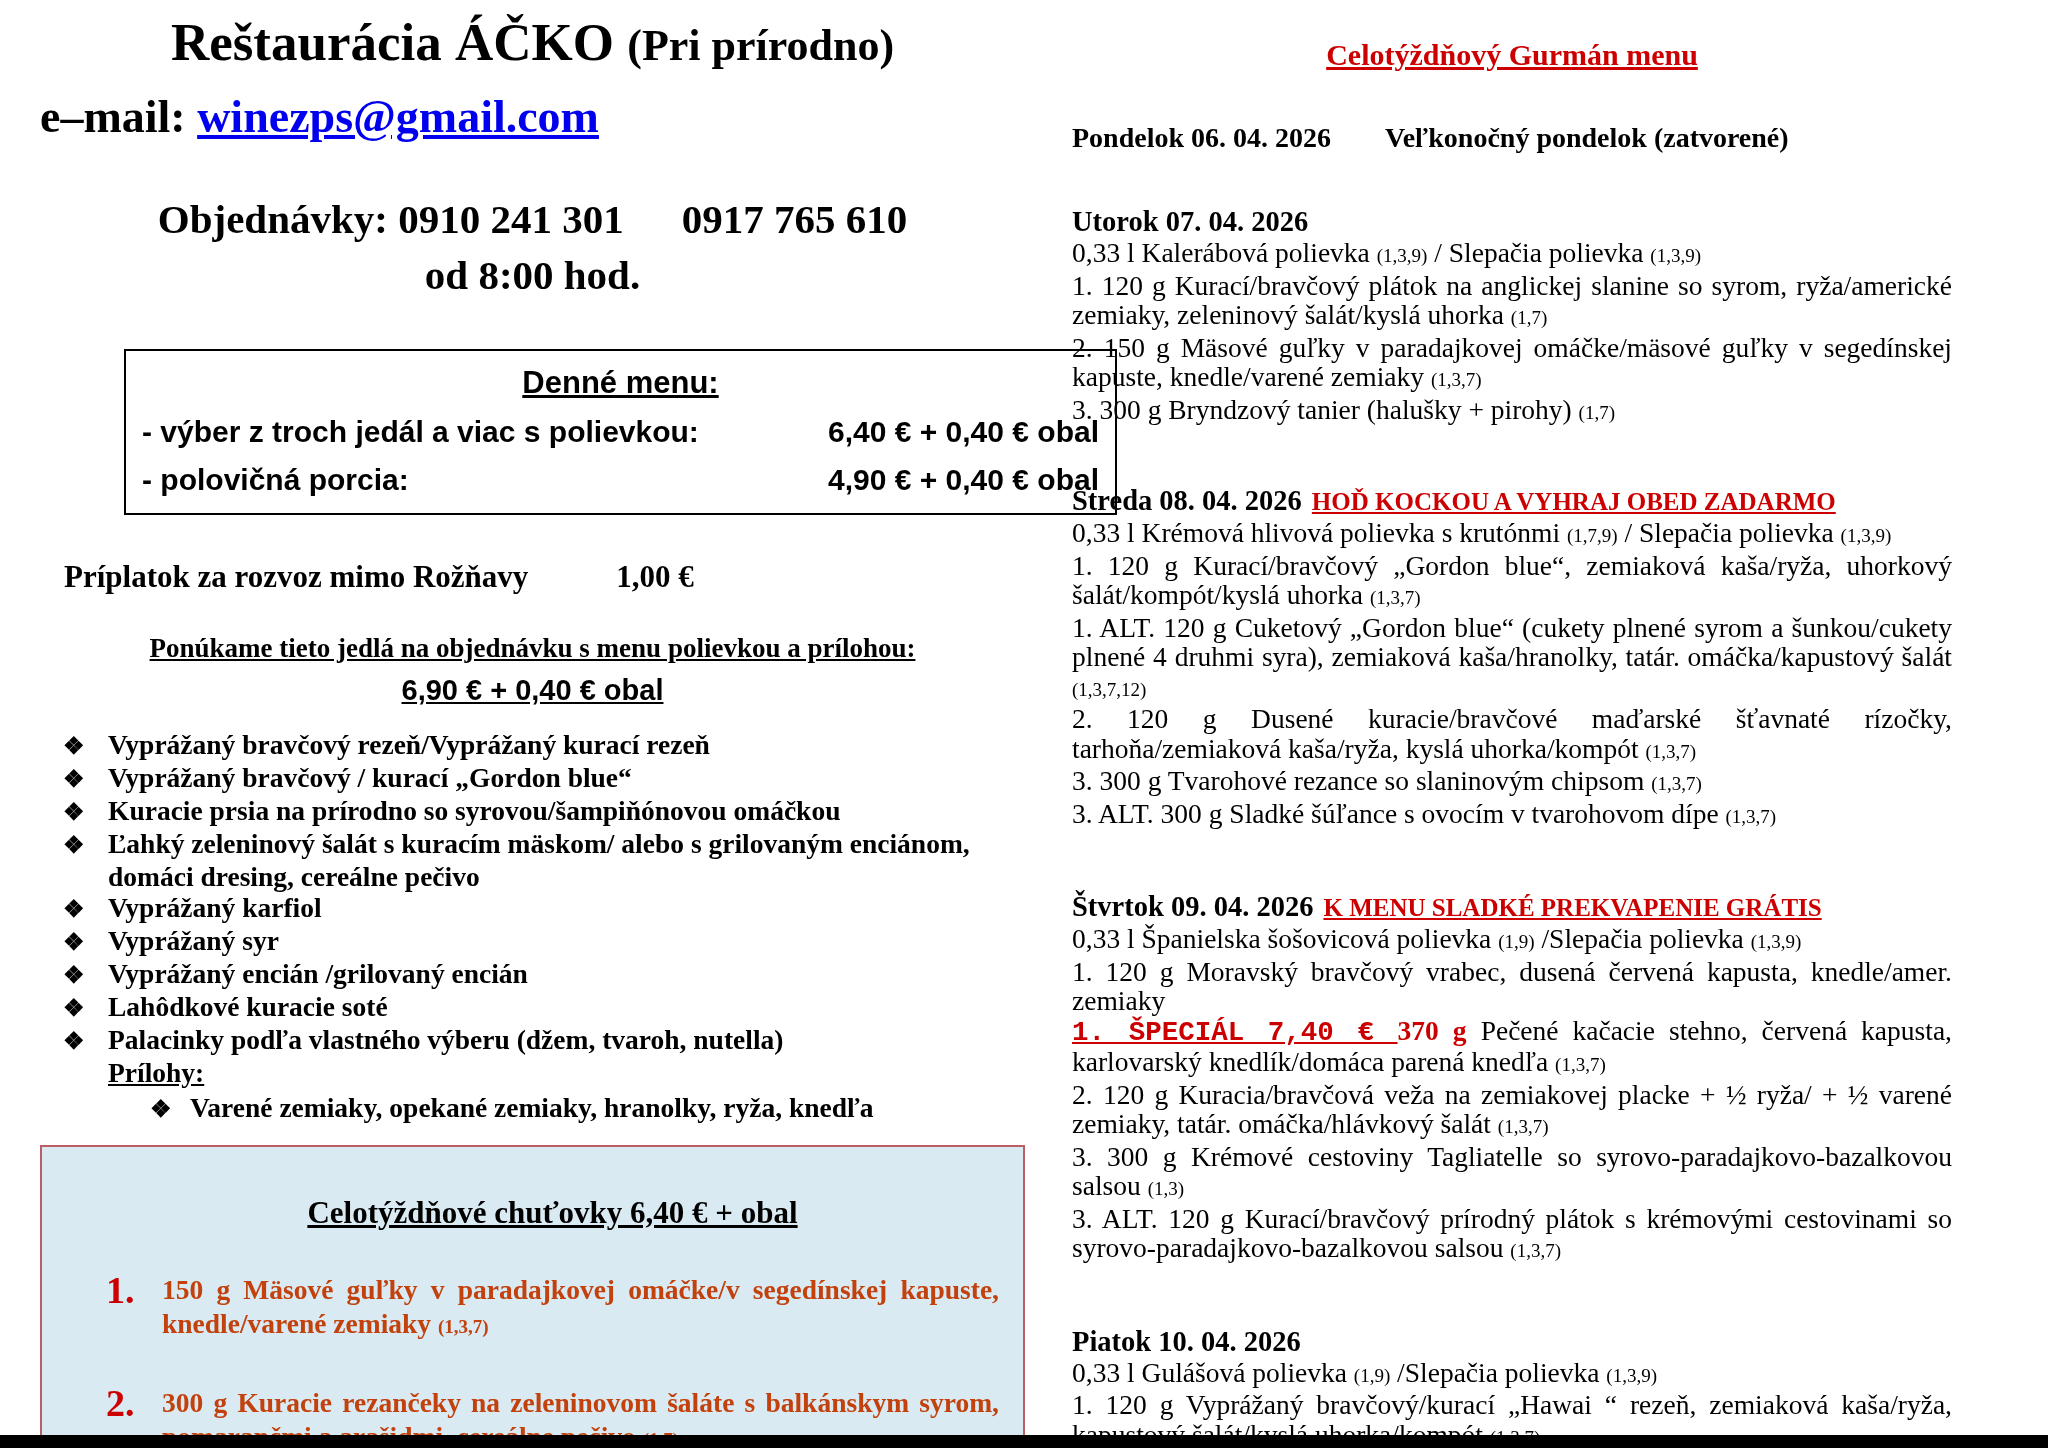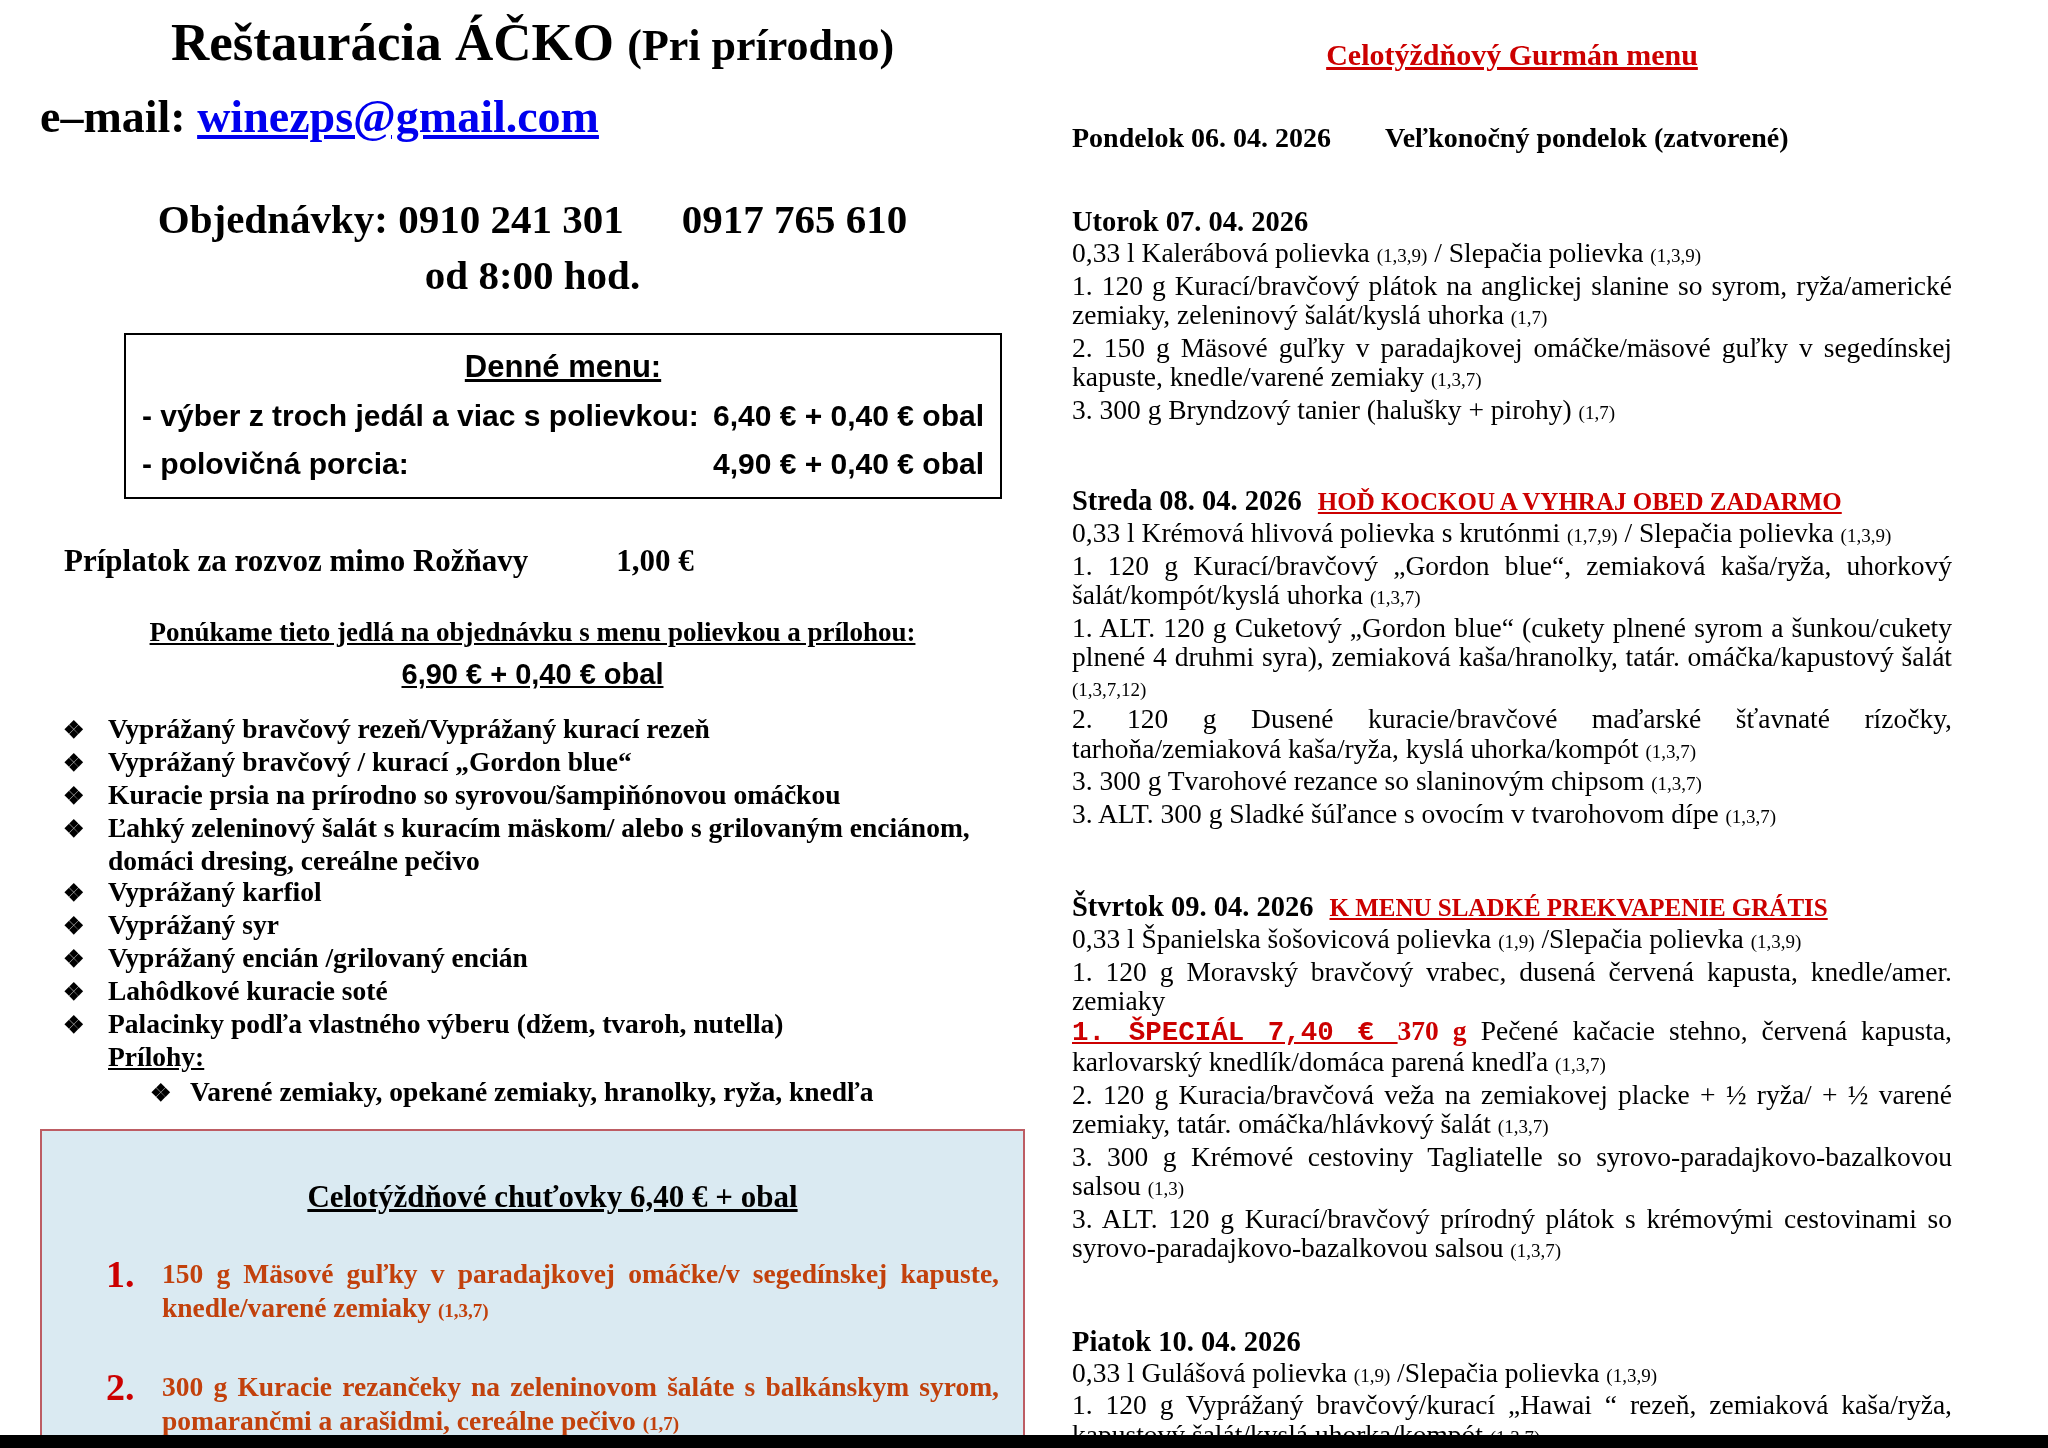--- a/index.html
+++ b/index.html
@@ -16,22 +16,22 @@
   .col-left { position:absolute; left:40px; top:12px; width:985px; }
   .title-line { text-align:center; font-weight:bold; font-size:53px; line-height:60px; }
   .title-sub { font-size:44px; }
   .email-line { font-weight:bold; font-size:46px; margin-top:14px; }
   .email-link { color:#0000ee; text-decoration:underline; }
   .orders-line { text-align:center; font-weight:bold; font-size:41px; margin-top:52px; }
   .orders-phone2 { margin-left:58px; }
   .orders-from { text-align:center; font-weight:bold; font-size:41px; margin-top:8px; }
 
   .menu-box {
-    border:2px solid #000; margin-top:34px; margin-left:84px;
-    width:878px; padding:14px 16px 16px 16px;
+    border:2px solid #000; margin-top:50px; margin-left:84px;
+    width:993px; padding:14px 16px 16px 16px;
     font-family:"Liberation Sans","DejaVu Sans",sans-serif; font-weight:bold;
   }
   .menu-box-title { text-align:center; font-size:31px; text-decoration:underline; }
   .menu-row { display:flex; justify-content:space-between; font-size:30px; margin-top:14px; }
 
   .surcharge { font-size:31px; font-weight:bold; margin-top:44px; margin-left:24px; }
   .surcharge-price { margin-left:88px; }
 
   .offer-heading { text-align:center; font-size:27px; font-weight:bold; text-decoration:underline; margin-top:38px; }
   .offer-price { text-align:center; font-size:29px; font-weight:bold; text-decoration:underline; margin-top:10px;
@@ -54,21 +54,21 @@
   .snack-num { width:56px; flex:none; color:#cc0000; font-weight:bold; font-size:38px; line-height:34px; }
   .snack-text { color:#c2410c; font-weight:bold; font-size:27.5px; line-height:34px; text-align:justify; }
 
   
   .col-right { position:absolute; left:1072px; top:38px; width:880px; }
   .gurman-title { text-align:center; color:#cc0000; font-weight:bold; font-size:30px; text-decoration:underline; }
   .monday-line { margin-top:50px; font-weight:bold; font-size:28px; }
   .monday-note { margin-left:54px; }
   .day-block { margin-top:0; }
   .day-header { font-weight:bold; font-size:28.5px; line-height:32px; }
-  .day-promo { color:#cc0000; font-size:25px; text-decoration:underline; margin-left:16px; }
+  .day-promo { color:#cc0000; font-size:25px; text-decoration:underline; margin-left:10px; }
   .day-promo:empty { display:none; }
   .menu-line { font-size:27.5px; line-height:29.5px; text-align:justify; }
   .blk-utorok  { margin-top:52px; }
   .blk-streda  { margin-top:58px; }
   .blk-stvrtok { margin-top:60px; }
   .blk-piatok  { margin-top:60px; }
 
   .seg-sm   { font-size:19px; }
   .seg-red  { color:#cc0000; font-weight:bold; }
   .seg-redu { color:#cc0000; font-weight:bold; text-decoration:underline;font-family:Liberation Mono, monospace; }

